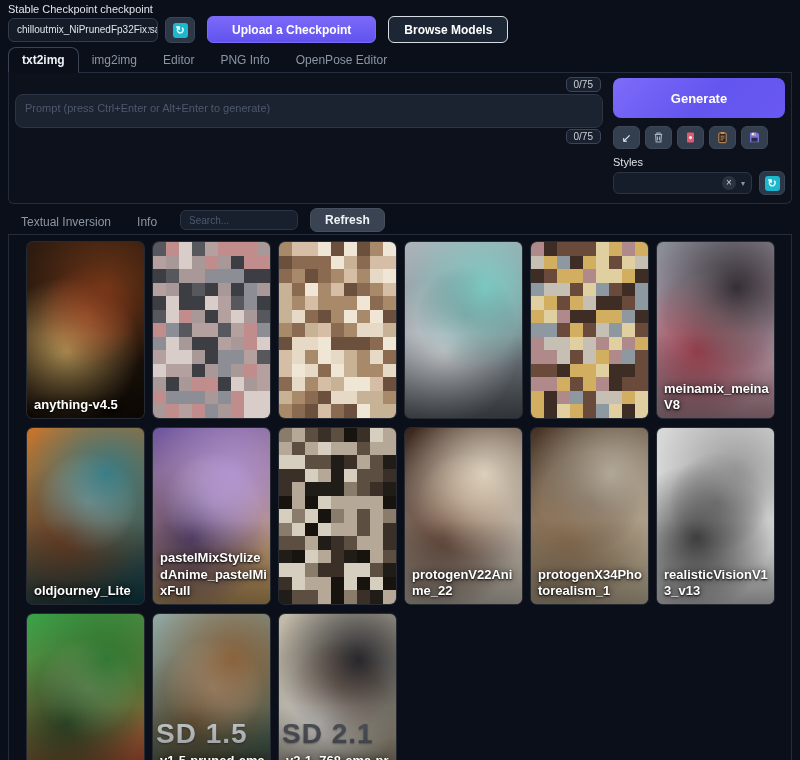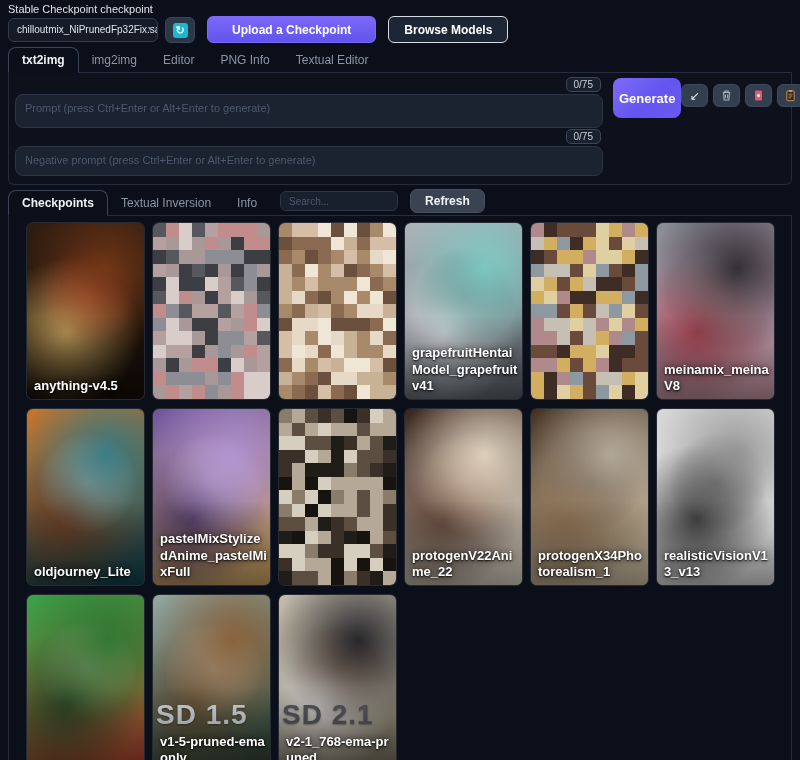--- a/index.html
+++ b/index.html
@@ -29,21 +29,21 @@
 
   
   .t2i-panel{display:flex;gap:10px;border:1px solid #232c3b;border-top:none;border-radius:0 0 6px 6px;padding:3px 6px 8px;background:var(--panel)}
   .left-col{flex:1;display:flex;flex-direction:column}
   .counter-row{display:flex;justify-content:flex-end;margin:1px 2px 2px}
   .counter{font-size:10px;color:#cdd3dc;background:#1a212e;border:1px solid #3c4658;border-radius:5px;padding:1px 7px}
   textarea.prompt{resize:none;background:var(--input-bg);border:1px solid var(--input-border);border-radius:8px;color:#dfe3ea;font-family:inherit;font-size:11px;padding:7px 9px;outline:none;width:100%}
   textarea.prompt::placeholder{color:#4d586c}
   .p1{height:34px}
   .p2{height:30px}
-  .right-col{width:172px;display:flex;}
+  .right-col{width:172px;display:flex;flex-direction:column}
   .btn-generate{height:40px;border:none;border-radius:8px;background:linear-gradient(135deg,#7e6cf9 0%,#6355ef 55%,#6a59f3 100%);color:#fff;font-weight:700;font-size:13px;margin-top:2px;cursor:pointer;font-family:inherit}
   .tools{display:flex;gap:5px;margin-top:8px}
   .tool-btn{width:27px;height:23px;background:#333e4f;border:1px solid #3d4859;border-radius:6px;display:flex;align-items:center;justify-content:center;font-size:12px;color:#dfe5ec;padding:0;cursor:pointer}
   .tool-btn svg{width:13px;height:13px;display:block}
   .styles-label{font-size:11px;color:#dfe3ea;margin-top:7px}
   .styles-row{display:flex;gap:7px;margin-top:3px;align-items:center}
   .styles-select{flex:1;height:22px;background:#161d2a;border:1px solid var(--input-border);border-radius:6px;display:flex;align-items:center;justify-content:flex-end;gap:5px;padding-right:6px;cursor:pointer}
   .clear-chip{width:14px;height:14px;border-radius:50%;background:#2a3342;color:#cdd3dc;font-size:10px;line-height:13px;text-align:center}
   .sel-caret{color:var(--muted);font-size:8px}
 
@@ -82,33 +82,32 @@
     </div>
     <button class="btn-upload">Upload a Checkpoint</button>
     <button class="btn-browse">Browse Models</button>
   </div>
 
   <div class="tabbar">
       <div class="tab active">txt2img</div>
       <div class="tab">img2img</div>
       <div class="tab">Editor</div>
       <div class="tab">PNG Info</div>
-      <div class="tab">Textual Editor</div>
+      <div class="tab">OpenPose Editor</div>
     </div>
 
   <div class="t2i-panel">
     <div class="left-col">
       <div class="counter-row">
         <span class="counter">0/75</span>
       </div>
       <textarea class="prompt p1" placeholder="Prompt (press Ctrl+Enter or Alt+Enter to generate)" style=""></textarea>
       <div class="counter-row">
         <span class="counter">0/75</span>
       </div>
-      <textarea class="prompt p2" placeholder="Negative prompt (press Ctrl+Enter or Alt+Enter to generate)" style=""></textarea>
     </div>
     <div class="right-col">
       <button class="btn-generate">Generate</button>
       <div class="tools">
           <button class="tool-btn">
             <span style="display: flex; align-items: center; justify-content: center; width: 13px; height: 13px;">
               <span style="color:#e6ebf1">↙</span>
             </span>
           </button>
           <button class="tool-btn">
@@ -157,21 +156,20 @@
         </div>
         <button class="icon-btn" style="width:26px;height:24px">
           <span class="teal-chip">↻</span>
         </button>
       </div>
     </div>
   </div>
 
   <div class="tabbar">
     <span id="browser-tabs" style="display:flex;align-items:flex-end">
-        <div class="tab active">Checkpoints</div>
         <div class="tab">Textual Inversion</div>
         <div class="tab">Info</div>
       </span>
     <input class="search" placeholder="Search..." style="">
     <button class="btn-refresh">Refresh</button>
   </div>
 
   <div class="grid-wrap">
     <div class="grid">
         <div class="card">
@@ -417,21 +415,20 @@
             <span style="background: rgb(138, 106, 80);"></span>
             <span style="background: rgb(107, 81, 61);"></span>
             <span style="background: rgb(239, 230, 214);"></span>
             <span style="background: rgb(199, 178, 150);"></span>
             <span style="background: rgb(199, 178, 150);"></span>
           </div>
         </div>
         <div class="card">
           <div class="thumb" style="background: radial-gradient(circle at 68% 26%, rgba(124, 211, 202, 0.867) 0%, transparent 55%), radial-gradient(circle at 34% 62%, rgba(230, 233, 236, 0.8) 0%, transparent 55%), radial-gradient(circle at 52% 42%, rgba(36, 40, 46, 0.733) 0%, transparent 42%), linear-gradient(160deg, rgb(174, 180, 186) 0%, rgb(95, 102, 110) 100%);"></div>
           <div class="shade"></div>
-          <div class="card-label">grapefruitHentaiModel_grapefruitv41</div>
         </div>
         <div class="card">
           <div class="thumb mosaic">
             <span style="background: rgb(176, 138, 138);"></span>
             <span style="background: rgb(62, 45, 37);"></span>
             <span style="background: rgb(106, 74, 58);"></span>
             <span style="background: rgb(106, 74, 58);"></span>
             <span style="background: rgb(106, 74, 58);"></span>
             <span style="background: rgb(224, 207, 160);"></span>
             <span style="background: rgb(210, 175, 96);"></span>

